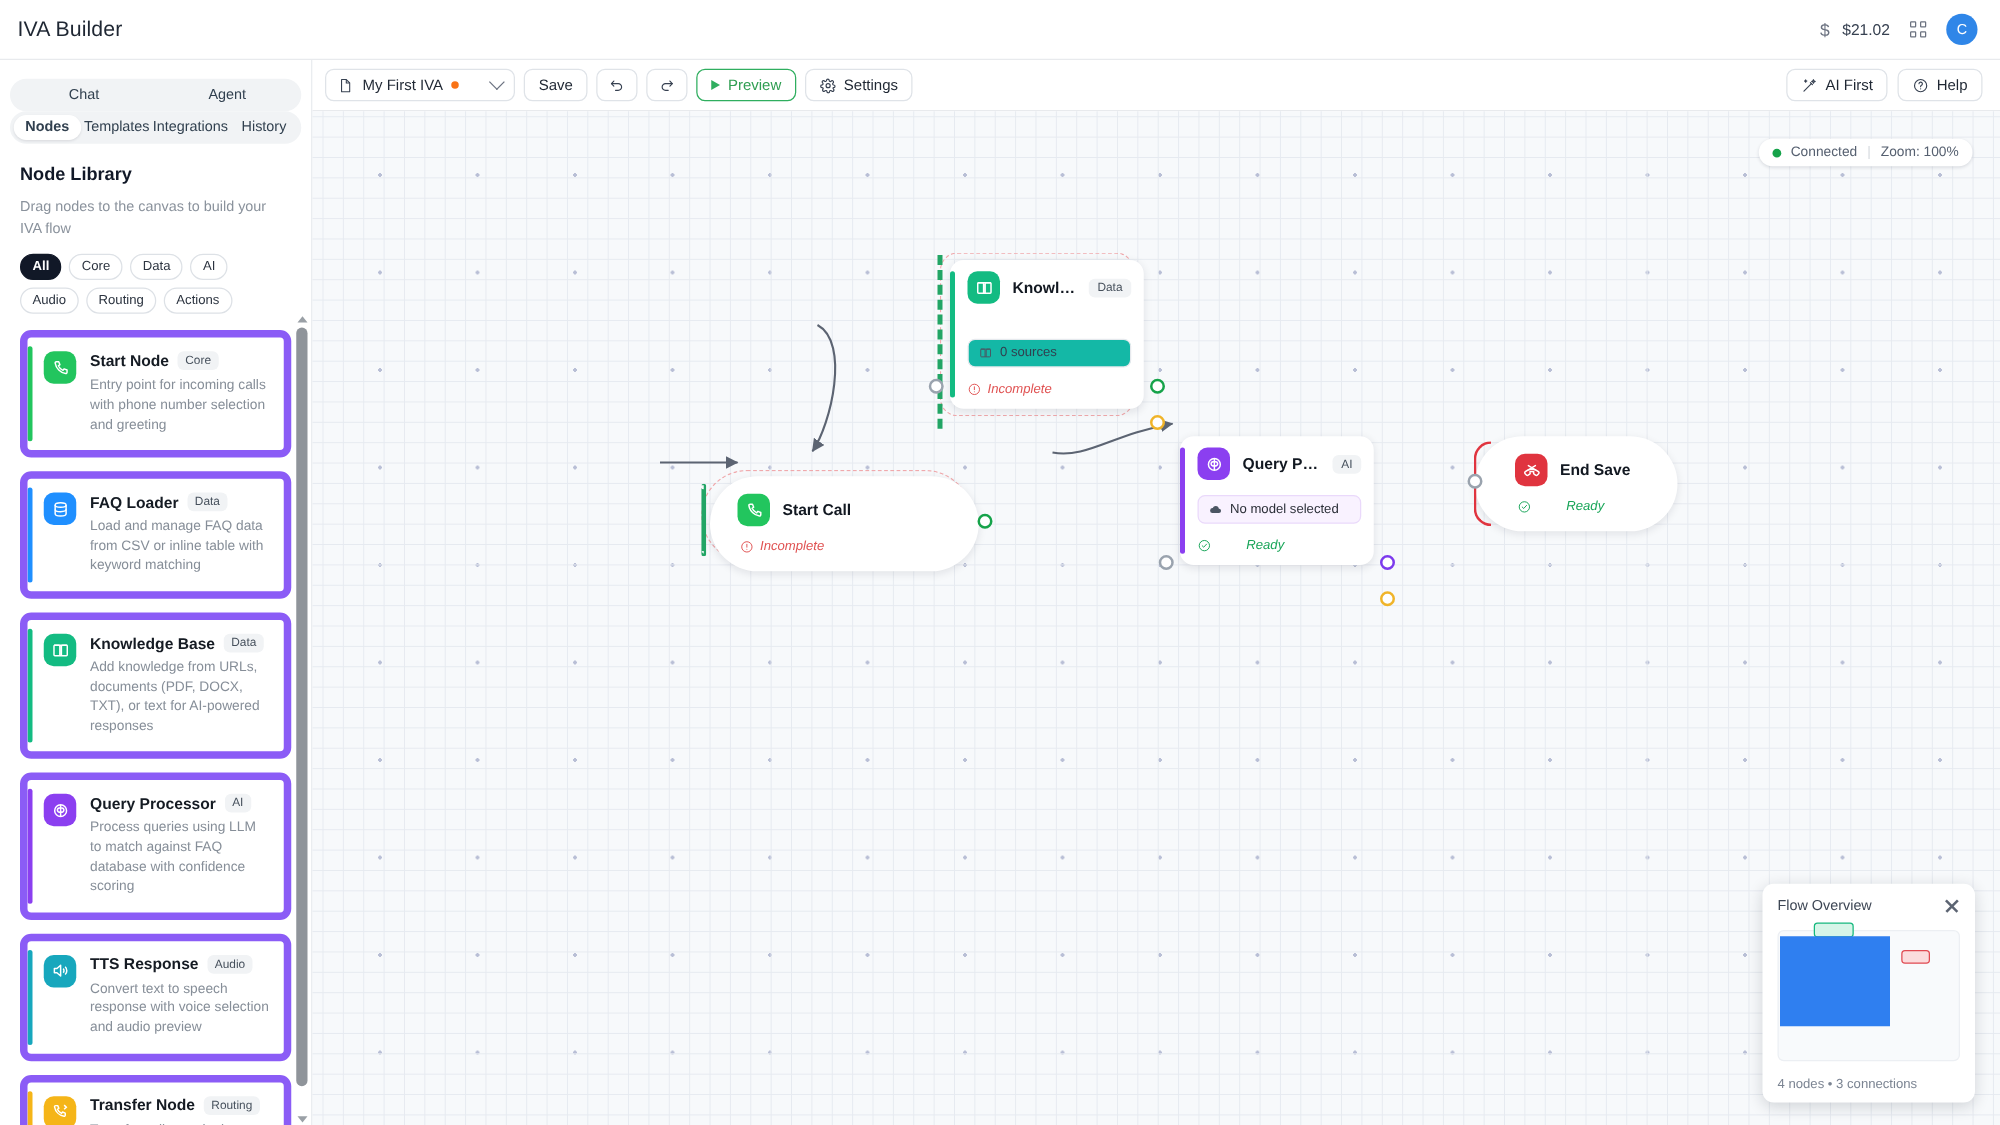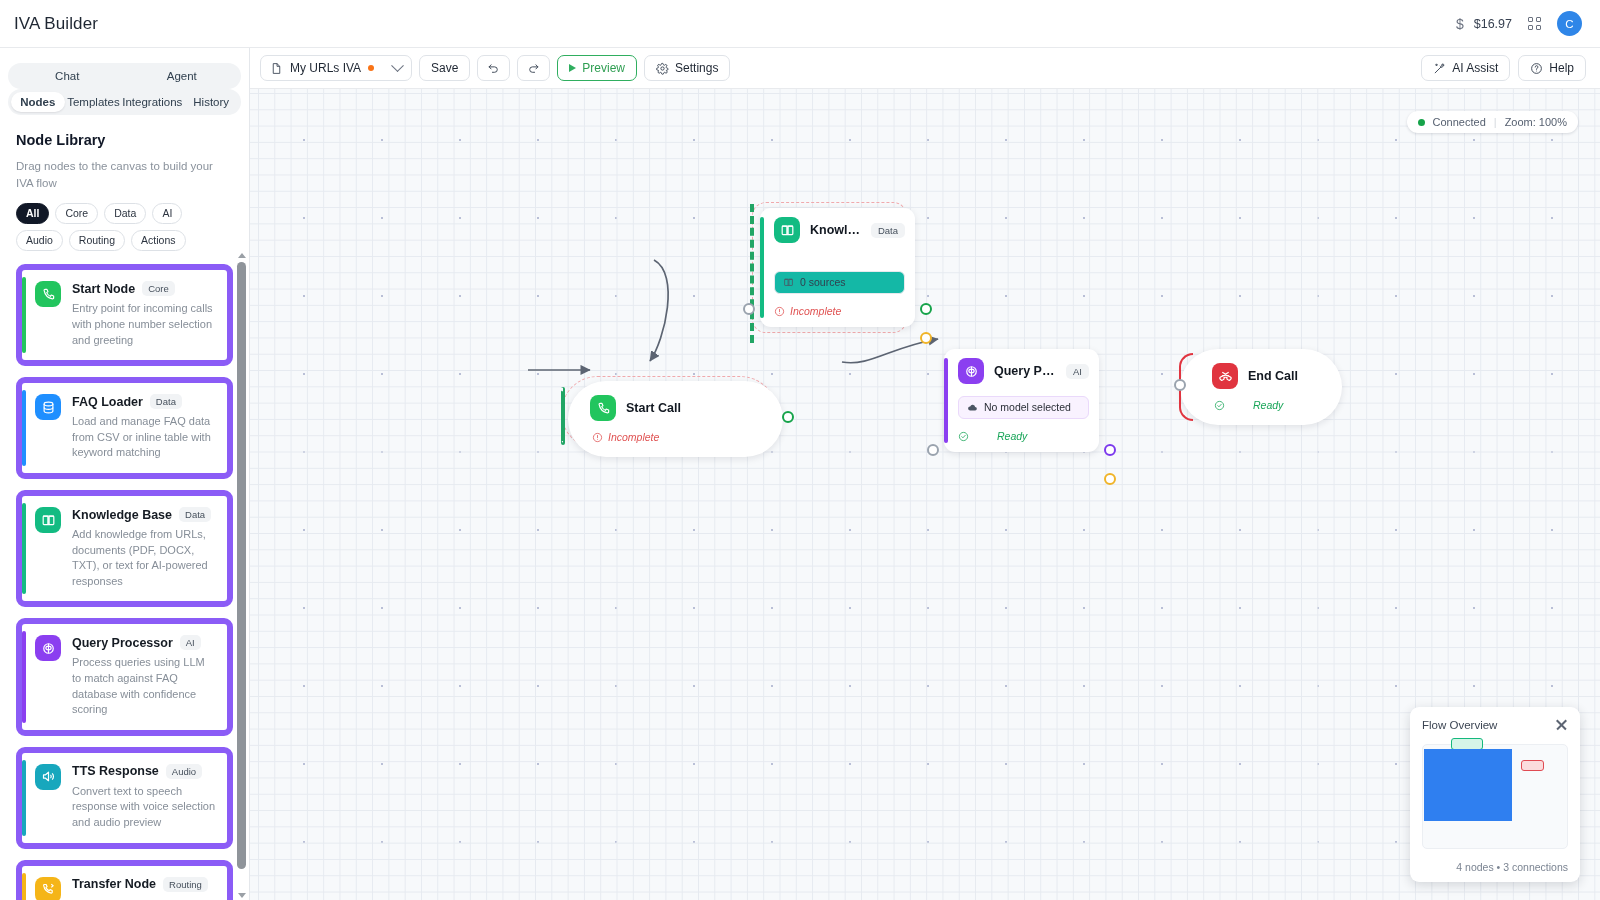--- a/index.html
+++ b/index.html
@@ -193,33 +193,33 @@
     padding: 11px 12px 9px 12px;
   }
   .mm-head { display: flex; align-items: center; justify-content: space-between; }
   .mm-title { font-size: 11.5px; color: #3d4654; }
   .mm-close { width: 13px; height: 13px; position: relative; cursor: pointer; }
   .mm-close::before, .mm-close::after { content:''; position: absolute; left: 0; top: 6px; width: 13px; height: 1.5px; background: #5c6472; }
   .mm-close::before { transform: rotate(45deg); } .mm-close::after { transform: rotate(-45deg); }
   .mm-canvas { position: relative; margin-top: 13px; height: 105px; background: #f8fafc; border: 1px solid #eceff3; border-radius: 5px; }
   .mm-viewport { position: absolute; background: #2f7ff0; }
   .mm-node { position: absolute; border-radius: 3px; }
-  .mm-foot { margin-top: 12px; text-align: right; font-size: 10.5px; color: #7b8492; }
+  .mm-foot { margin-top: 12px; text-align: left; font-size: 10.5px; color: #7b8492; }
 </style>
 </head>
 <body>
 
 <div id="app">
 
   <div class="app-header">
     <div class="app-title">IVA Builder</div>
     <div class="header-right">
       <div class="cost-chip">
         <span class="dollar-glyph">$</span>
-        <span class="cost-value">$16.97</span>
+        <span class="cost-value">$21.02</span>
       </div>
       <div class="apps-grid">
           <i></i>
           <i></i>
           <i></i>
           <i></i>
         </div>
       <div class="avatar">C</div>
     </div>
   </div>
@@ -365,21 +365,21 @@
     <div class="right-pane">
 
       <div class="toolbar">
         <div class="tb-left">
           <div class="flow-select">
             <div class="fs-inner">
               <svg style="width:13px;height:13px;fill:none;stroke:#374151;stroke-width:1.6" viewBox="0 0 24 24">
                 <path d="M6 3h7l5 5v13H6z" stroke-linejoin="round"></path>
                   <path d="M13 3v5h5"></path>
               </svg>
-              <span class="flow-name">My URLs IVA</span>
+              <span class="flow-name">My First IVA</span>
               <span class="dirty-dot"></span>
             </div>
             <span class="chevdn"></span>
           </div>
           <button class="tb-btn">Save</button>
           <button class="tb-btn icon-only">
             <svg viewBox="0 0 24 24">
                 <path d="M4 9h10a5 5 0 1 1 0 10h-4" stroke-linecap="round" stroke-linejoin="round"></path>
                 <path d="M7.5 5.2L4 9l3.5 3.8" stroke-linecap="round" stroke-linejoin="round"></path>
               </svg>
@@ -403,21 +403,21 @@
           </button>
         </div>
         <div class="tb-right">
           <button class="tb-btn">
             <svg viewBox="0 0 24 24">
                 <path d="M4 20L15 9" stroke-linecap="round"></path>
                 <path d="M13.5 7.5l3 3" stroke-linecap="round"></path>
                 <path d="M18 3.2l.8 1.8 1.8.8-1.8.8-.8 1.8-.8-1.8-1.8-.8 1.8-.8z" stroke-linejoin="round"></path>
                 <path d="M6.5 3.5l.5 1.2 1.2.5-1.2.5-.5 1.2-.5-1.2-1.2-.5 1.2-.5z" stroke-linejoin="round"></path>
               </svg>
-            <span>AI Assist</span>
+            <span>AI First</span>
           </button>
           <button class="tb-btn">
             <svg viewBox="0 0 24 24">
                 <circle cx="12" cy="12" r="9"></circle>
                 <path d="M9.6 9.3a2.5 2.5 0 1 1 3.3 2.4c-.6.2-.9.8-.9 1.4v.5" stroke-linecap="round"></path>
                 <circle cx="12" cy="16.7" r=".9" fill="#374151" stroke="none"></circle>
               </svg>
             <span>Help</span>
           </button>
         </div>
@@ -529,21 +529,21 @@
 
         <div class="fnode pillnode" style="left:930px;top:260px;--accent:#e0343f;width:162px;padding-left:32px;">
           <div class="n-arc"></div>
           <div class="title-row">
             <div class="n-ic" style="background:#e0343f">
               <svg viewBox="0 0 24 24">
                   <path d="M3.6 13.2a13.5 13.5 0 0 1 16.8 0c.9.7 1 2 .2 2.8l-1.6 1.6c-.6.6-1.6.7-2.3.2l-1.8-1.3a1.7 1.7 0 0 1-.7-1.6l.2-1.4a9.5 9.5 0 0 0-4.8 0l.2 1.4c.1.6-.2 1.3-.7 1.6l-1.8 1.3c-.7.5-1.7.4-2.3-.2l-1.6-1.6c-.8-.8-.7-2.1.2-2.8z" stroke-linejoin="round"></path>
                   <path d="M7.5 5.5l9 5.5M16.5 5.5l-9 5.5" stroke-linecap="round"></path>
                 </svg>
             </div>
-            <span class="n-name">End Call</span>
+            <span class="n-name">End Save</span>
           </div>
           <div class="n-status ready" style="margin-top:10px;margin-left:2px;">
             <svg viewBox="0 0 24 24" stroke="#18a558">
                 <circle cx="12" cy="12" r="9"></circle>
                 <path d="M8.2 12.2l2.6 2.6 5-5.4" stroke-linecap="round" stroke-linejoin="round"></path>
               </svg>
             <span>Ready</span>
           </div>
           <div class="handle" style="left:-6px;top:30px;"></div>
         </div>

